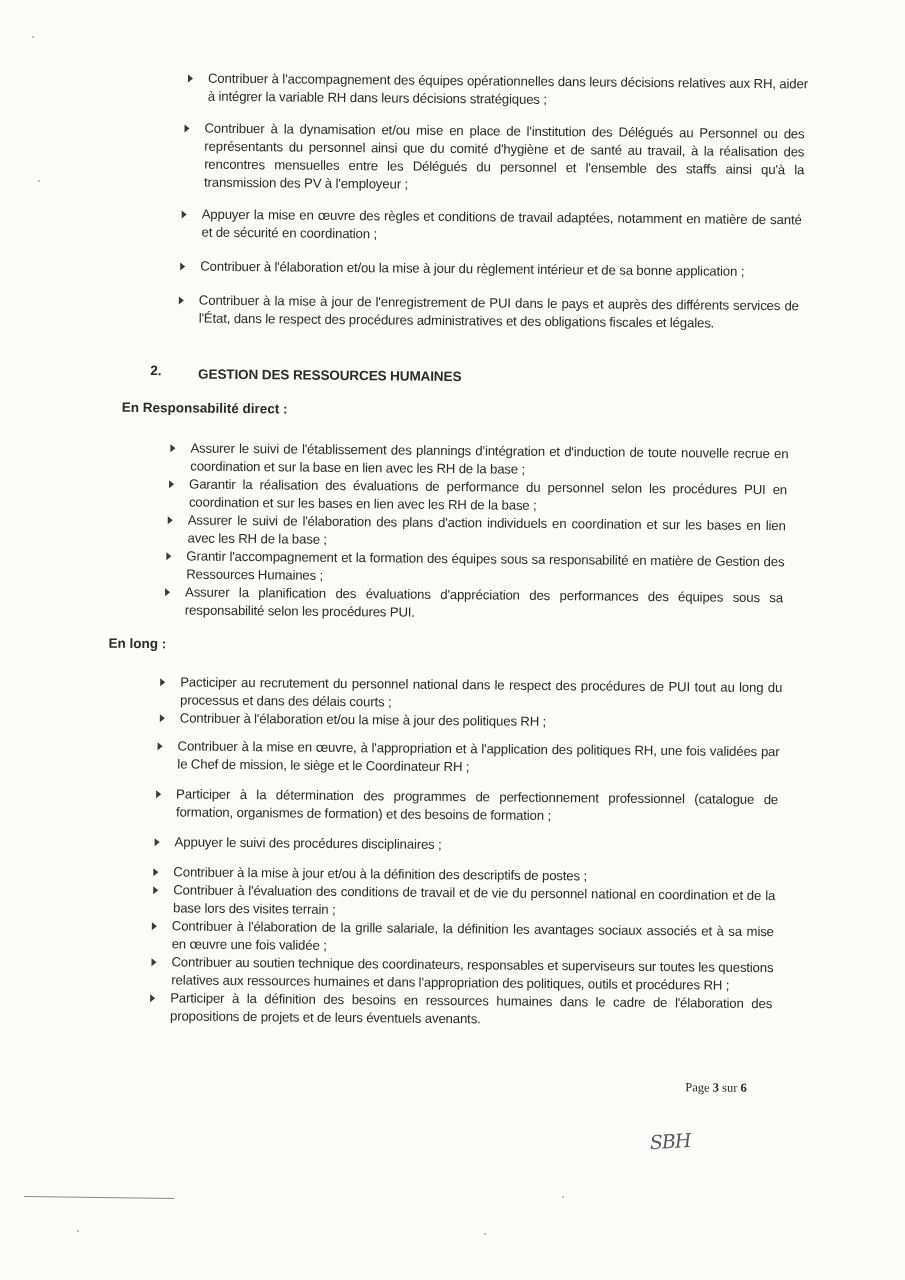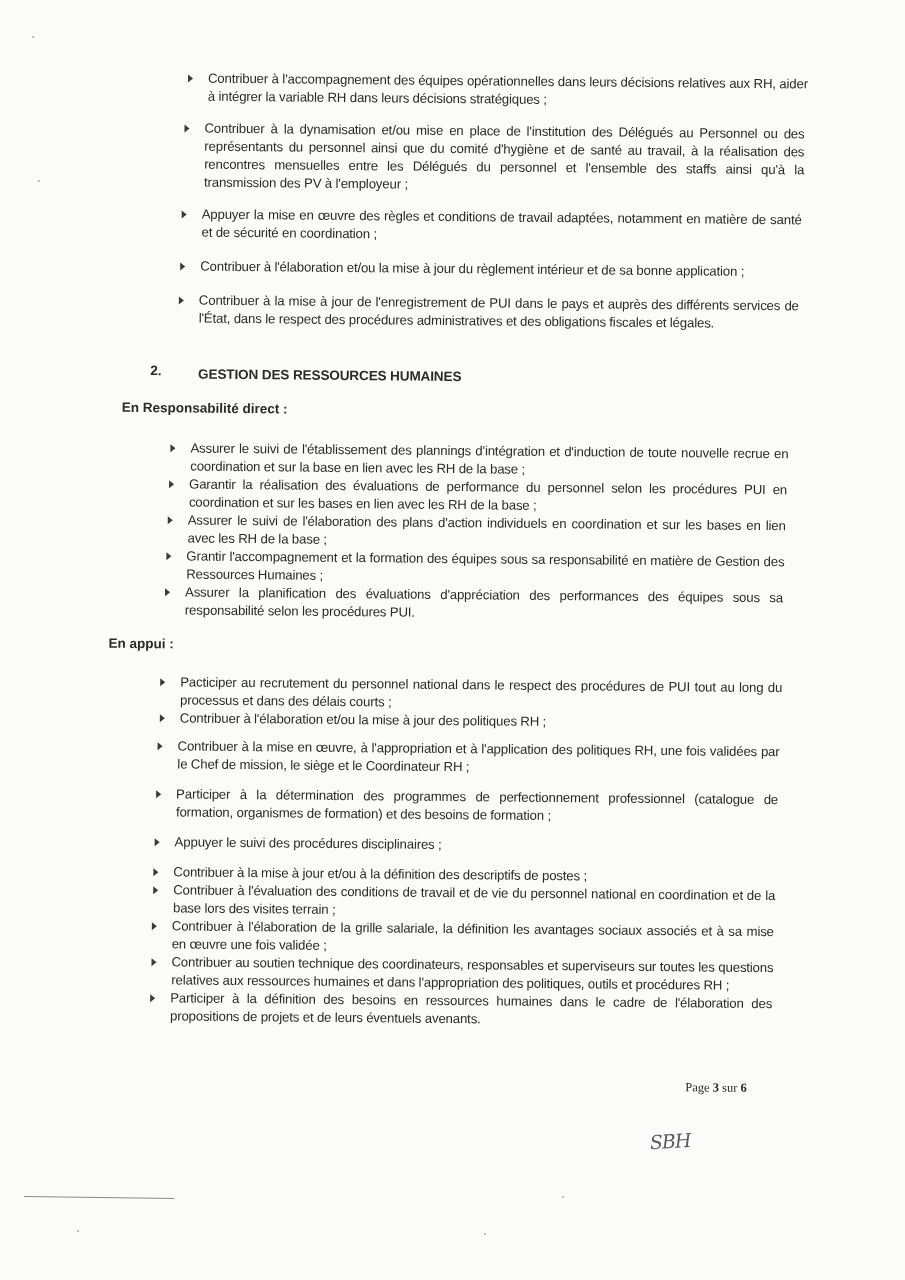--- a/index.html
+++ b/index.html
@@ -110,21 +110,21 @@
     <li class="item" style="left:-3px;">
       <span class="arrow"></span>
       <span class="txt">Grantir l'accompagnement et la formation des équipes sous sa responsabilité en matière de Gestion des Ressources Humaines ;</span>
     </li>
     <li class="item" style="left:-4px;">
       <span class="arrow"></span>
       <span class="txt">Assurer la planification des évaluations d'appréciation des performances des équipes sous sa responsabilité selon les procédures PUI.</span>
     </li>
   </ul>
 
-  <div class="subhead" style="left:109px; top:639px;">En appui :</div>
+  <div class="subhead" style="left:109px; top:639px;">En long :</div>
 
   <ul class="bullet-list" style="left:181px; top:676px; width:602px;">
     <li class="item">
       <span class="arrow"></span>
       <span class="txt">Pacticiper au recrutement du personnel national dans le respect des procédures de PUI tout au long du processus et dans des délais courts ;</span>
     </li>
     <li class="item" style="margin-bottom:10px;">
       <span class="arrow"></span>
       <span class="txt">Contribuer à l'élaboration et/ou la mise à jour des politiques RH ;</span>
     </li>

